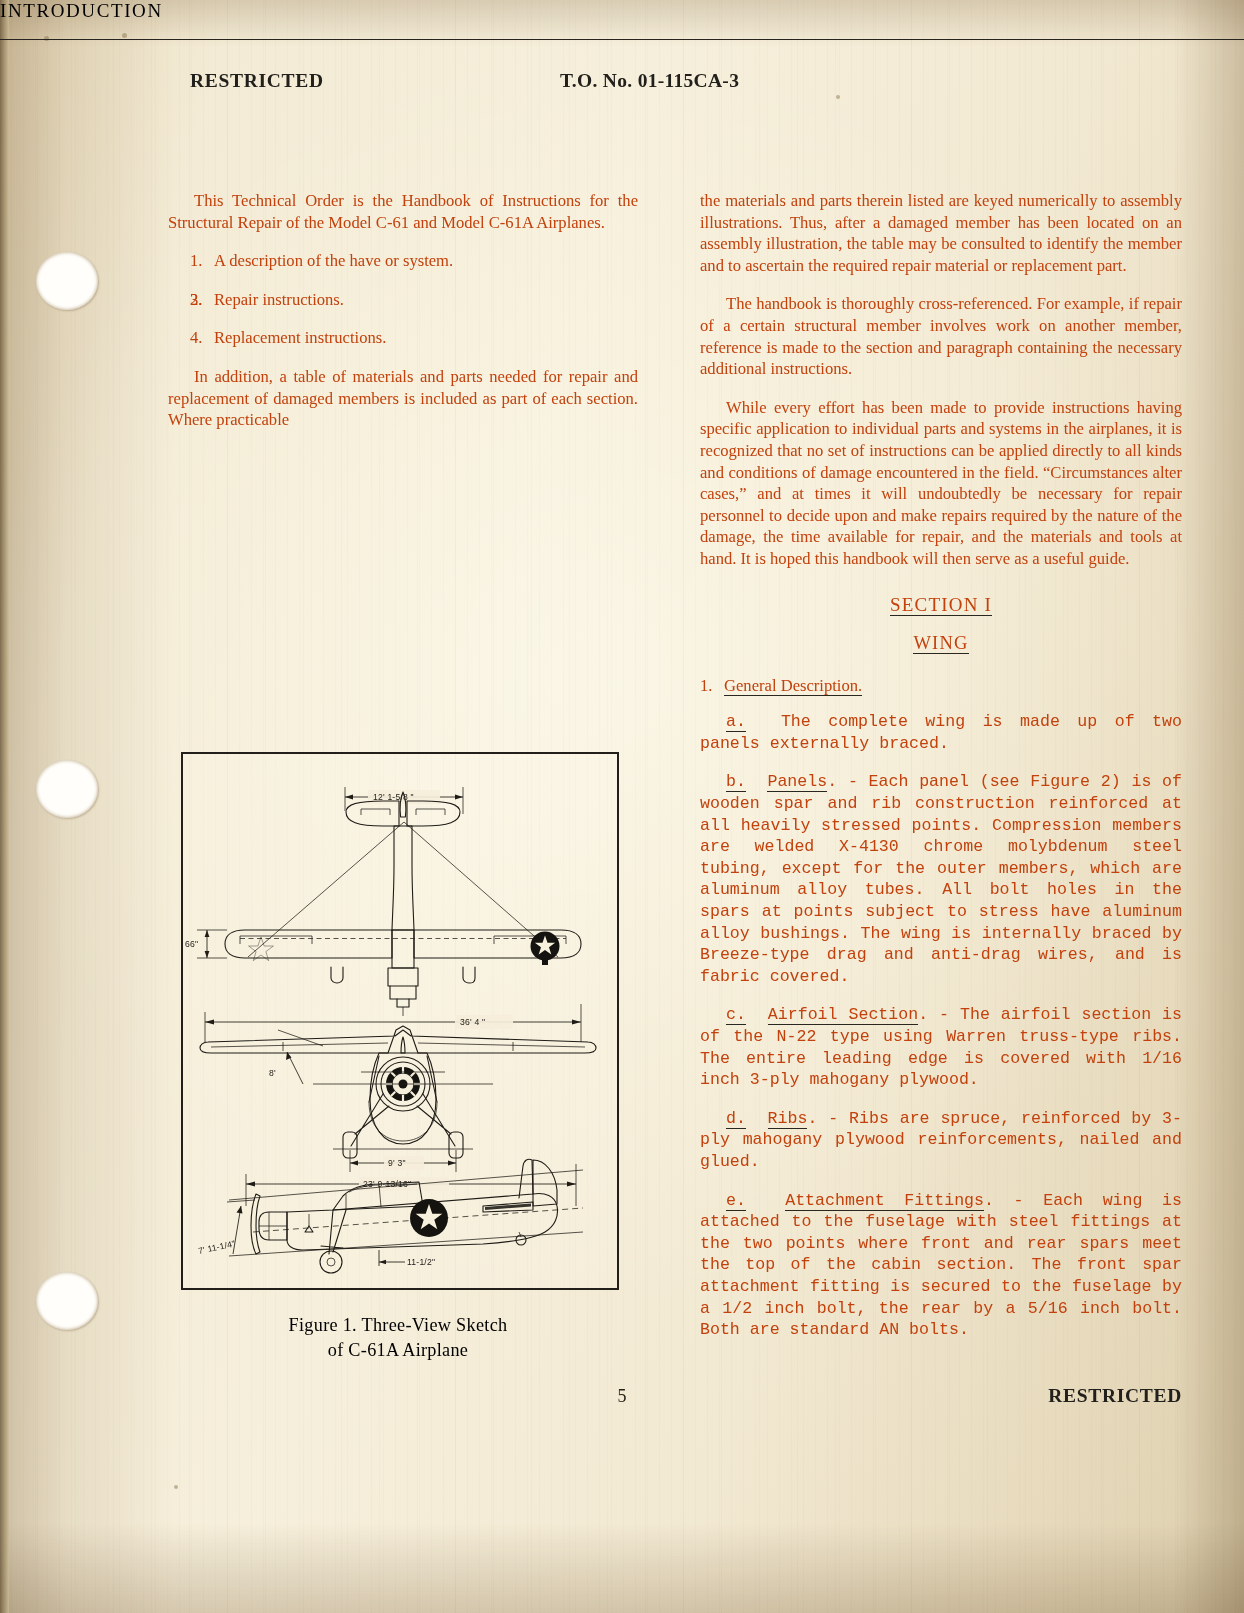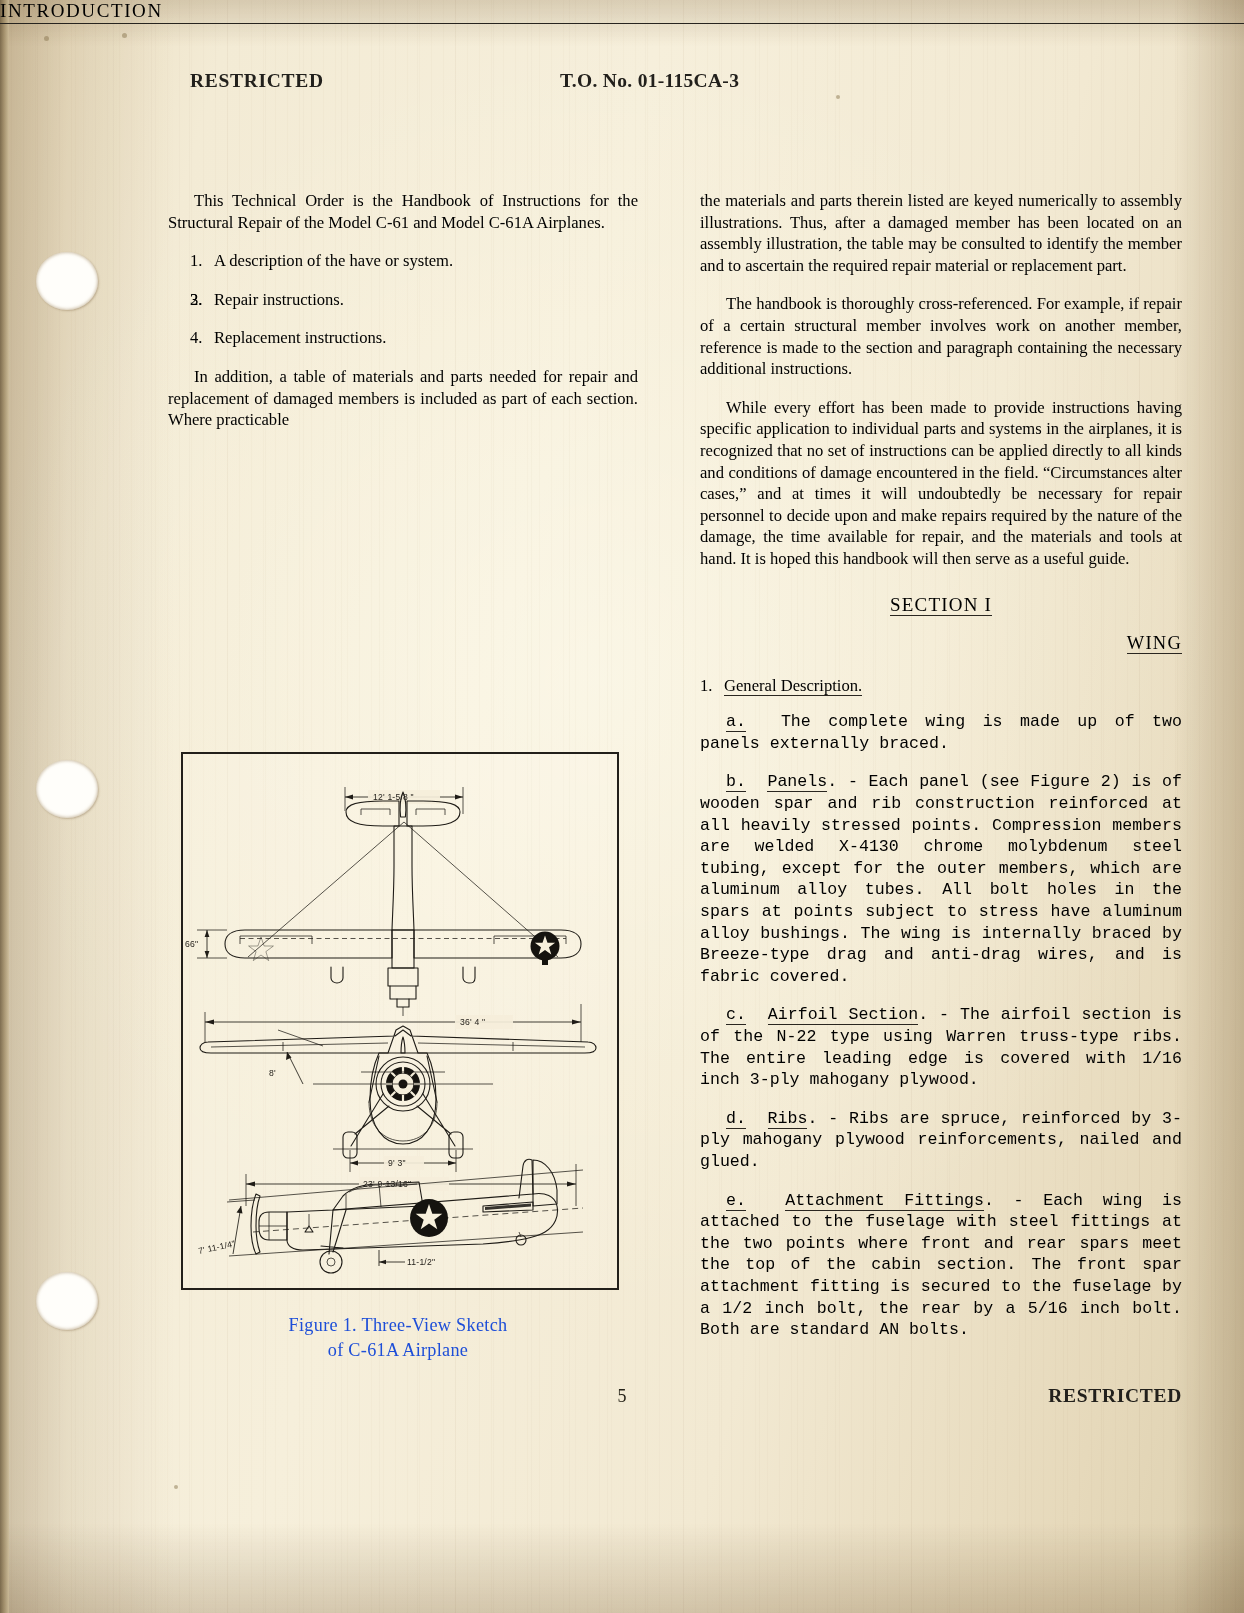--- a/index.html
+++ b/index.html
@@ -54,49 +54,49 @@
     box-shadow:0 0 3px 1px rgba(160,135,95,.45) inset, 1px 1px 2px rgba(120,95,60,.35);
   }
 
   
   .sheet{position:absolute;inset:0;}
   .hdr{position:absolute;font-size:19.5px;letter-spacing:.7px;color:#22201c;
        font-family:"Liberation Serif",serif;font-weight:700;}
   #restricted-top{left:190px;top:70px;}
   #to-number{left:560px;top:70px;font-weight:700;letter-spacing:.3px;}
   #intro-heading{left:601px;top:138px;font-size:19px;font-weight:400;letter-spacing:1.6px;
-       border-bottom:1.6px solid #27241f;padding-bottom:1px;}
-
-  .col{position:absolute;top:190px;color:#000000;font-size:16.6px;line-height:21.6px;
+       border-bottom:1.6px solid #27241f;padding-bottom:17px;}
+
+  .col{position:absolute;top:190px;color:#c2410c;font-size:16.6px;line-height:21.6px;
        text-align:justify;font-family:"Liberation Serif",serif;}
   #col-left{left:168px;width:470px;}
   #col-right{left:700px;width:482px;}
 
   .col p{margin:0 0 17px 0;text-indent:26px;}
   .col p.noind{text-indent:0;}
 
   ol.numlist{margin:0 0 16px 0;padding:0;list-style:none;}
   ol.numlist li{margin:0 0 17px 0;padding-left:46px;position:relative;text-align:justify;}
   ol.numlist li .num{position:absolute;left:22px;top:0;}
 
   .ctr{text-align:center;text-indent:0;}
   .u{border-bottom:1.5px solid #2a2620;padding-bottom:0px;}
   .sect-h{font-size:19px;letter-spacing:1.2px;margin:24px 0 18px 0;}
-  .wing-h{font-size:18.5px;letter-spacing:1.2px;margin:8px 0 20px 0;text-align:right;}
+  .wing-h{font-size:18.5px;letter-spacing:1.2px;margin:8px 0 20px 0;}
   .para-lbl{white-space:nowrap;}
 
   p.lettered{text-indent:26px;font-family:Liberation Mono, monospace;}
   p.gen{text-indent:0;padding-left:24px;position:relative;margin-bottom:15px;}
   p.gen .gnum{position:absolute;left:0;top:0;}
 
   
   #figure-box{position:absolute;left:181px;top:752px;width:434px;height:534px;
       border:2.4px solid #221f1a;background:rgba(255,252,238,.18);}
   #figure-caption{position:absolute;left:168px;top:1313px;width:460px;text-align:center;
-      font-size:18.2px;line-height:25px;color:#1d4ed8;letter-spacing:.3px;}
+      font-size:18.2px;line-height:25px;color:#000000;letter-spacing:.3px;}
 
   
   #page-number{position:absolute;left:0;top:1386px;width:1244px;text-align:center;font-size:18px;color:#262319;}
   #restricted-bottom{position:absolute;right:62px;top:1385px;font-size:19.5px;font-weight:700;letter-spacing:.7px;color:#22201c;}
 
   svg{display:block;}
   .stroke{fill:none;stroke:#1f1c17;stroke-width:1.1;stroke-linejoin:round;stroke-linecap:round;}
   .thin{fill:none;stroke:#1f1c17;stroke-width:.75;}
   .dimline{fill:none;stroke:#1f1c17;stroke-width:.85;}
   .dimtxt{font-family:"Liberation Sans",sans-serif;font-size:8.6px;fill:#1f1c17;letter-spacing:.2px;}

